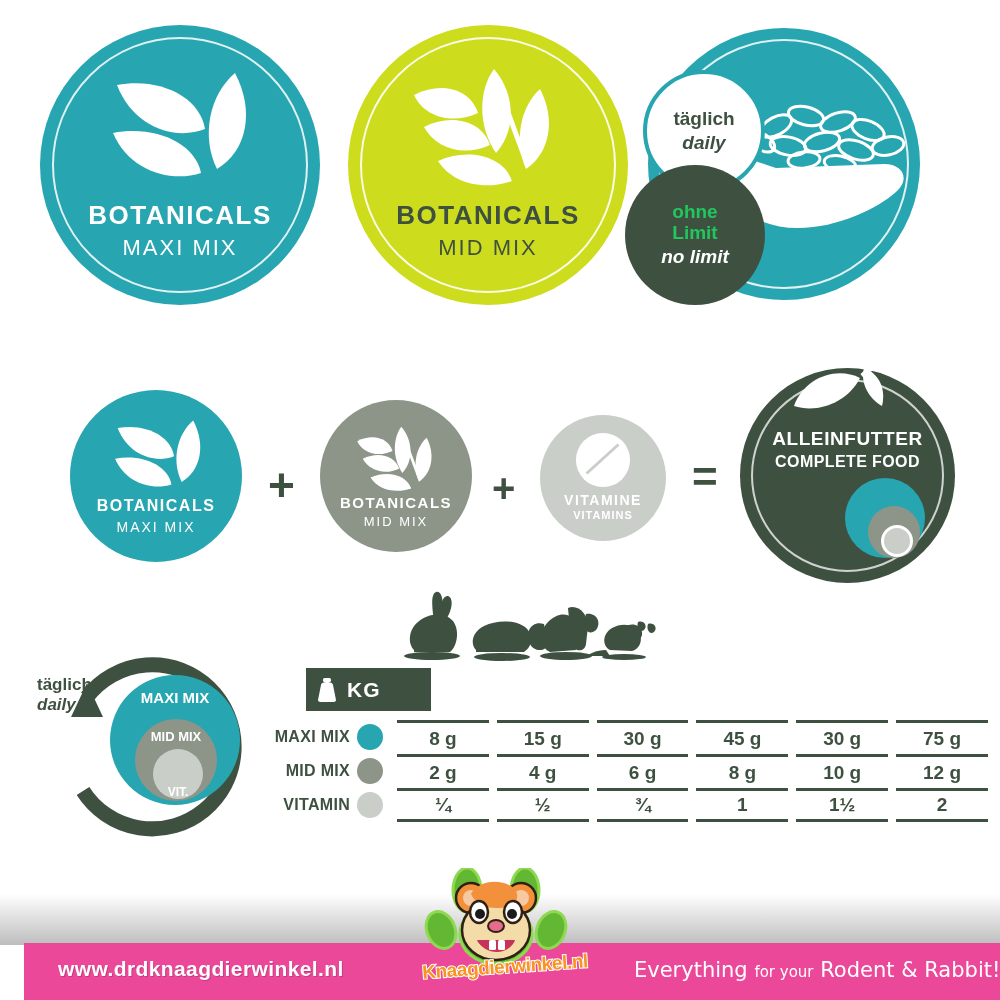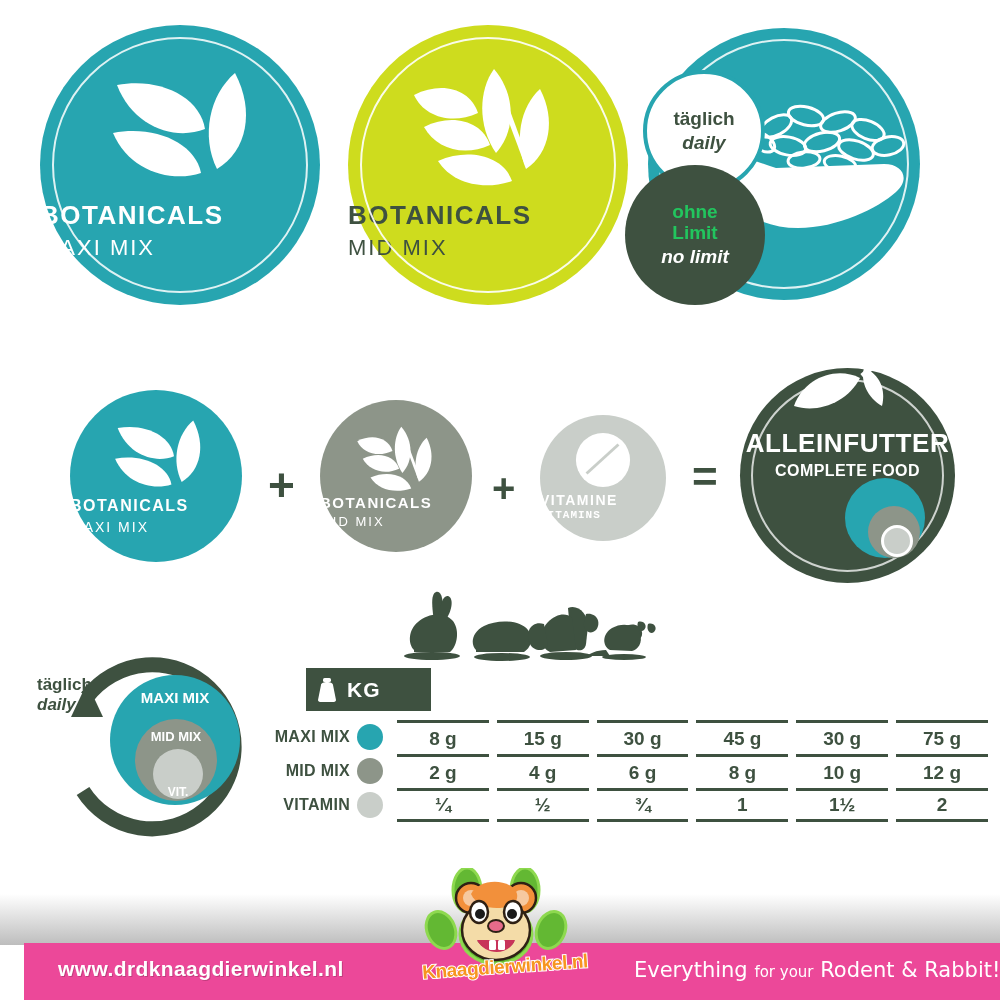--- a/index.html
+++ b/index.html
@@ -7,21 +7,21 @@
   body {
     font-family:"Liberation Sans", sans-serif;
     background:#ffffff;
     position:relative;
     overflow:hidden;
   }
   .stage { position:absolute; left:0; top:0; width:1000px; height:1000px; }
 
   
   .badge { position:absolute; border-radius:50%; display:flex; flex-direction:column;
-           justify-content:flex-end; }
+           align-items:center; justify-content:flex-end; }
   .badge .ring { position:absolute; border-radius:50%; border:2px solid rgba(255,255,255,.85);
                  pointer-events:none; }
   .badge .ttl { font-weight:bold; letter-spacing:1.5px; line-height:1; }
   .badge .sub { letter-spacing:2px; line-height:1; font-weight:300; }
 
   
   #badge-maxi  { left:40px;  top:25px;  width:280px; height:280px; background:#27A5B0; }
   #badge-maxi .ring { left:12px; top:12px; right:12px; bottom:12px; }
   #badge-maxi .ttl { color:#fff; font-size:26px; margin-bottom:9px; }
   #badge-maxi .sub { color:#fff; font-size:22px; margin-bottom:46px; }
@@ -46,28 +46,28 @@
 
   
   #eq-maxi { left:70px;  top:390px; width:172px; height:172px; background:#27A5B0; }
   #eq-maxi .ttl { color:#fff; font-size:16px; margin-bottom:6px; }
   #eq-maxi .sub { color:#fff; font-size:14px; margin-bottom:28px; }
   #eq-mid  { left:320px; top:400px; width:152px; height:152px; background:#8D9589; }
   #eq-mid .ttl { color:#fff; font-size:15px; margin-bottom:5px; }
   #eq-mid .sub { color:#fff; font-size:13px; margin-bottom:24px; }
   #eq-vit  { left:540px; top:415px; width:126px; height:126px; background:#C9CEC9; }
   #eq-vit .ttl { color:#fff; font-size:14px; margin-bottom:3px; }
-  #eq-vit .sub { color:#fff; font-size:11px; margin-bottom:20px; font-weight:bold; letter-spacing:1px;font-family:Liberation Mono, monospace;}
+  #eq-vit .sub { color:#fff; font-size:11px; margin-bottom:20px; font-weight:bold; letter-spacing:1px;}
   #eq-final{ left:740px; top:368px; width:215px; height:215px; background:#3E5140; }
   #eq-final .ring { left:11px; top:11px; right:11px; bottom:11px; border-color:rgba(255,255,255,.75); }
 
   .op { position:absolute; color:#3E5140; }
 
   .final-txt { position:absolute; left:0; right:0; top:60px; text-align:center; }
-  .final-txt .l1 { color:#fff; font-weight:bold; font-size:26px; letter-spacing:.6px; }
+  .final-txt .l1 { color:#fff; font-weight:bold; font-size:19px; letter-spacing:.6px; }
   .final-txt .l2 { color:#fff; font-weight:bold; font-size:16px; letter-spacing:.4px; margin-top:3px;}
 
   
   #cycle { position:absolute; left:25px; top:645px; width:220px; height:200px; }
   #cycle .lbl { position:absolute; left:12px; top:30px; text-align:left; }
   #cycle .lbl .l1 { color:#3E5140; font-weight:bold; font-size:17px; }
   #cycle .lbl .l2 { color:#3E5140; font-weight:bold; font-style:italic; font-size:17px; }
   .cy-c { position:absolute; border-radius:50%; display:flex; align-items:flex-start;
           justify-content:center; }
   #cy-maxi { left:85px; top:30px; width:130px; height:130px; background:#27A5B0; }

